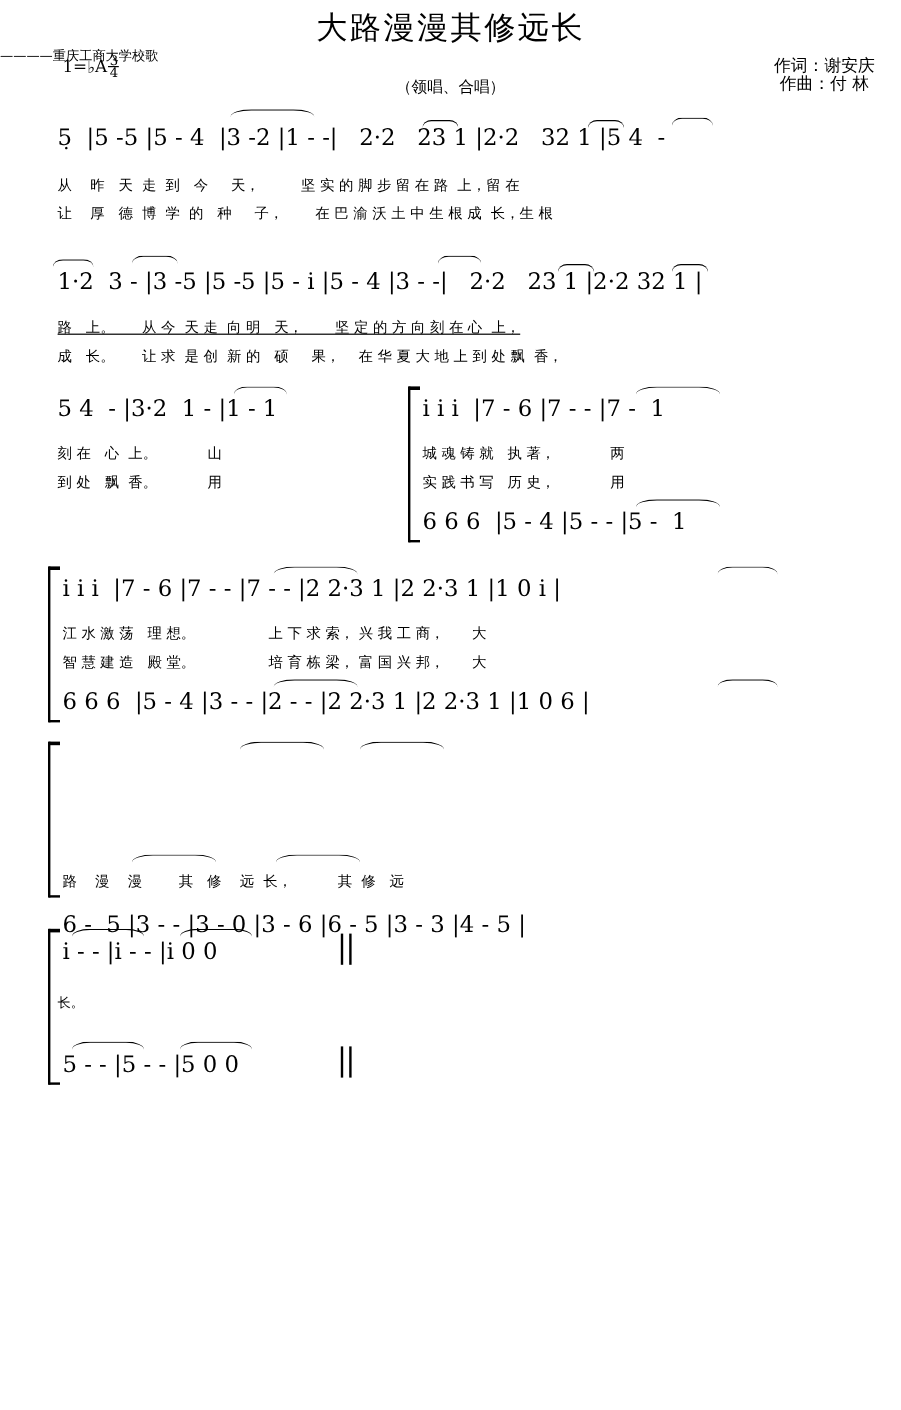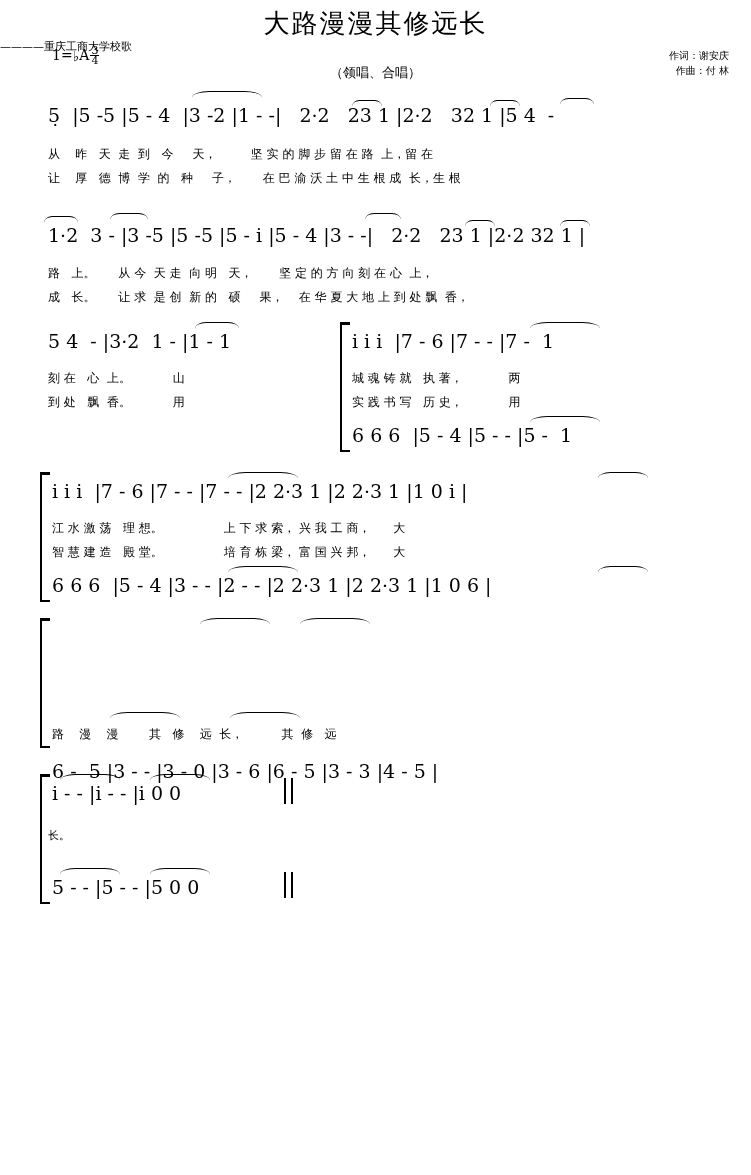--- a/index.html
+++ b/index.html
@@ -21,22 +21,22 @@
   }
   .subtitle{
     position:absolute;top:39px;left:0;width:751px;text-align:left;
     font-size:11px;font-family:"DejaVu Sans", sans-serif;
   }
   .perform{
     position:absolute;top:64px;left:0;width:751px;text-align:center;
     font-size:13px;font-family:"DejaVu Sans", sans-serif;
   }
   .credits{
-    position:absolute;right:22px;top:48px;text-align:right;
-    font-size:10px;line-height:15px;font-family:"DejaVu Sans", sans-serif;
+    position:absolute;right:22px;top:48px;text-align:center;
+    font-size:14px;line-height:15px;font-family:"DejaVu Sans", sans-serif;
   }
   .keysig{
     position:absolute;left:52px;top:46px;font-size:14px;
     font-family:"DejaVu Serif", serif;
   }
   .keysig .flat{font-size:14px;position:relative;top:1px;}
   .frac{display:inline-block;vertical-align:-4px;line-height:9px;font-size:11px;text-align:center;margin-left:1px;}
   .frac .num{display:block;border-bottom:1px solid #000;padding:0 1px;}
   .frac .den{display:block;padding:0 1px;}
 
@@ -85,21 +85,21 @@
   <div class="row notes" style="left:48px;top:104px;">5̣  |5 -5 |5 - 4  |3 -2 |1 - -|   2·2   23 1 |2·2   32 1 |5 4  -</div>
   <div class="row lyric" style="left:48px;top:146px;">从    昨   天  走  到   今     天，         坚 实 的 脚 步 留 在 路  上，留 在</div>
   <div class="row lyric" style="left:48px;top:170px;">让    厚   德  博  学  的   种     子，       在 巴 渝 沃 土 中 生 根 成  长，生 根</div>
 
   <div class="slur" style="left:192px;top:91px;width:70px;"></div>
   <div class="slur" style="left:352px;top:100px;width:30px;"></div>
   <div class="slur" style="left:490px;top:100px;width:30px;"></div>
   <div class="slur" style="left:560px;top:98px;width:34px;"></div>
 
   <div class="row notes" style="left:48px;top:224px;">1·2  3 - |3 -5 |5 -5 |5 - i |5 - 4 |3 - -|   2·2   23 1 |2·2 32 1 |</div>
-  <div class="row lyric" style="left:48px;top:265px;">路   上。      从 今  天 走  向 明   天，       坚 定 的 方 向 刻 在 心  上，</div>
+  <div class="row lyric" style="left:48px;top:265px;text-decoration:underline;">路   上。      从 今  天 走  向 明   天，       坚 定 的 方 向 刻 在 心  上，</div>
   <div class="row lyric" style="left:48px;top:289px;">成   长。      让 求  是 创  新 的   硕     果，    在 华 夏 大 地 上 到 处 飘  香，</div>
   <div class="slur" style="left:44px;top:216px;width:34px;"></div>
   <div class="slur" style="left:110px;top:213px;width:38px;"></div>
   <div class="slur" style="left:365px;top:213px;width:36px;"></div>
   <div class="slur" style="left:465px;top:220px;width:30px;"></div>
   <div class="slur" style="left:560px;top:220px;width:30px;"></div>
 
   <div class="row notes" style="left:48px;top:330px;">5 4  - |3·2  1 - |1 - 1</div>
   <div class="row lyric" style="left:48px;top:370px;">刻 在   心  上。           山</div>
   <div class="row lyric" style="left:48px;top:394px;">到 处   飘  香。           用</div>

